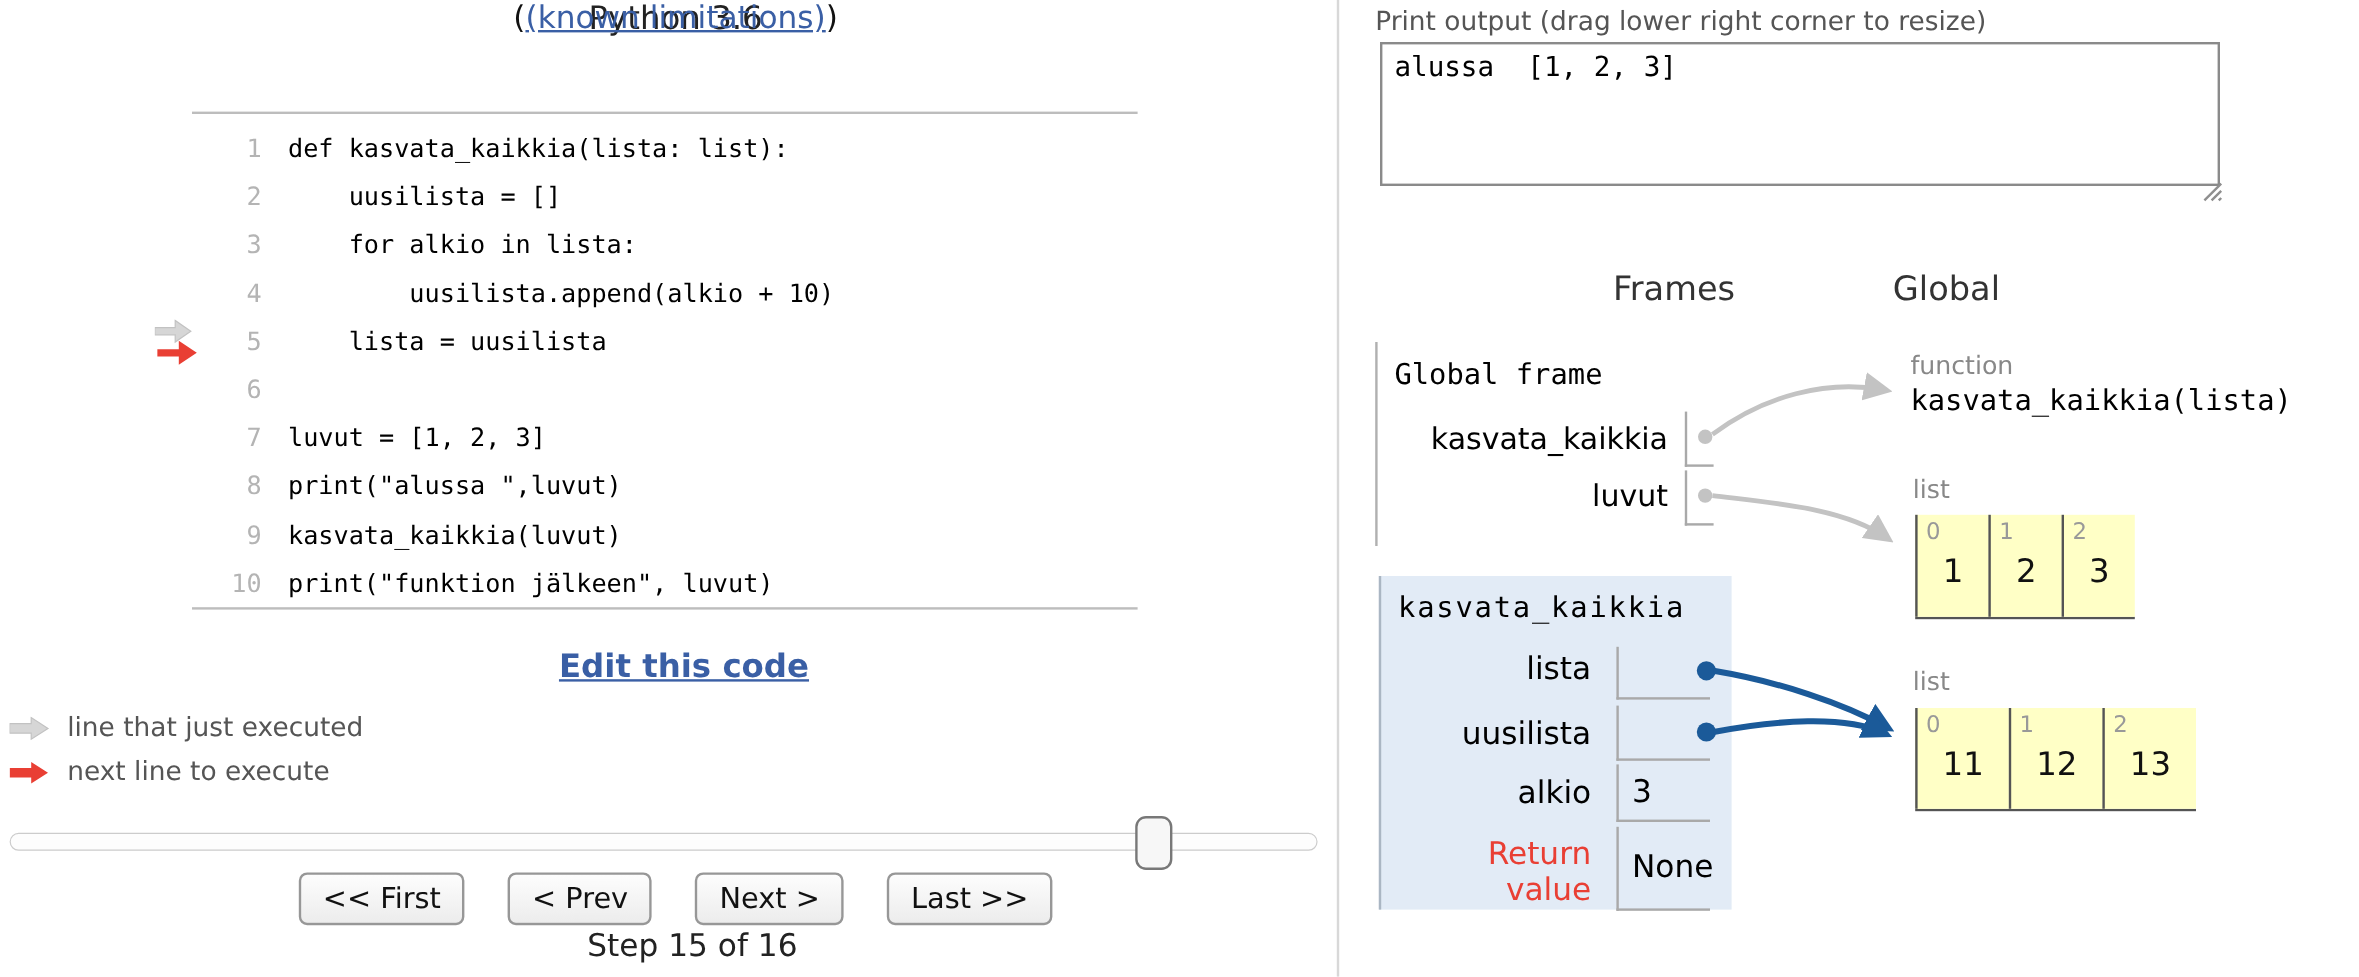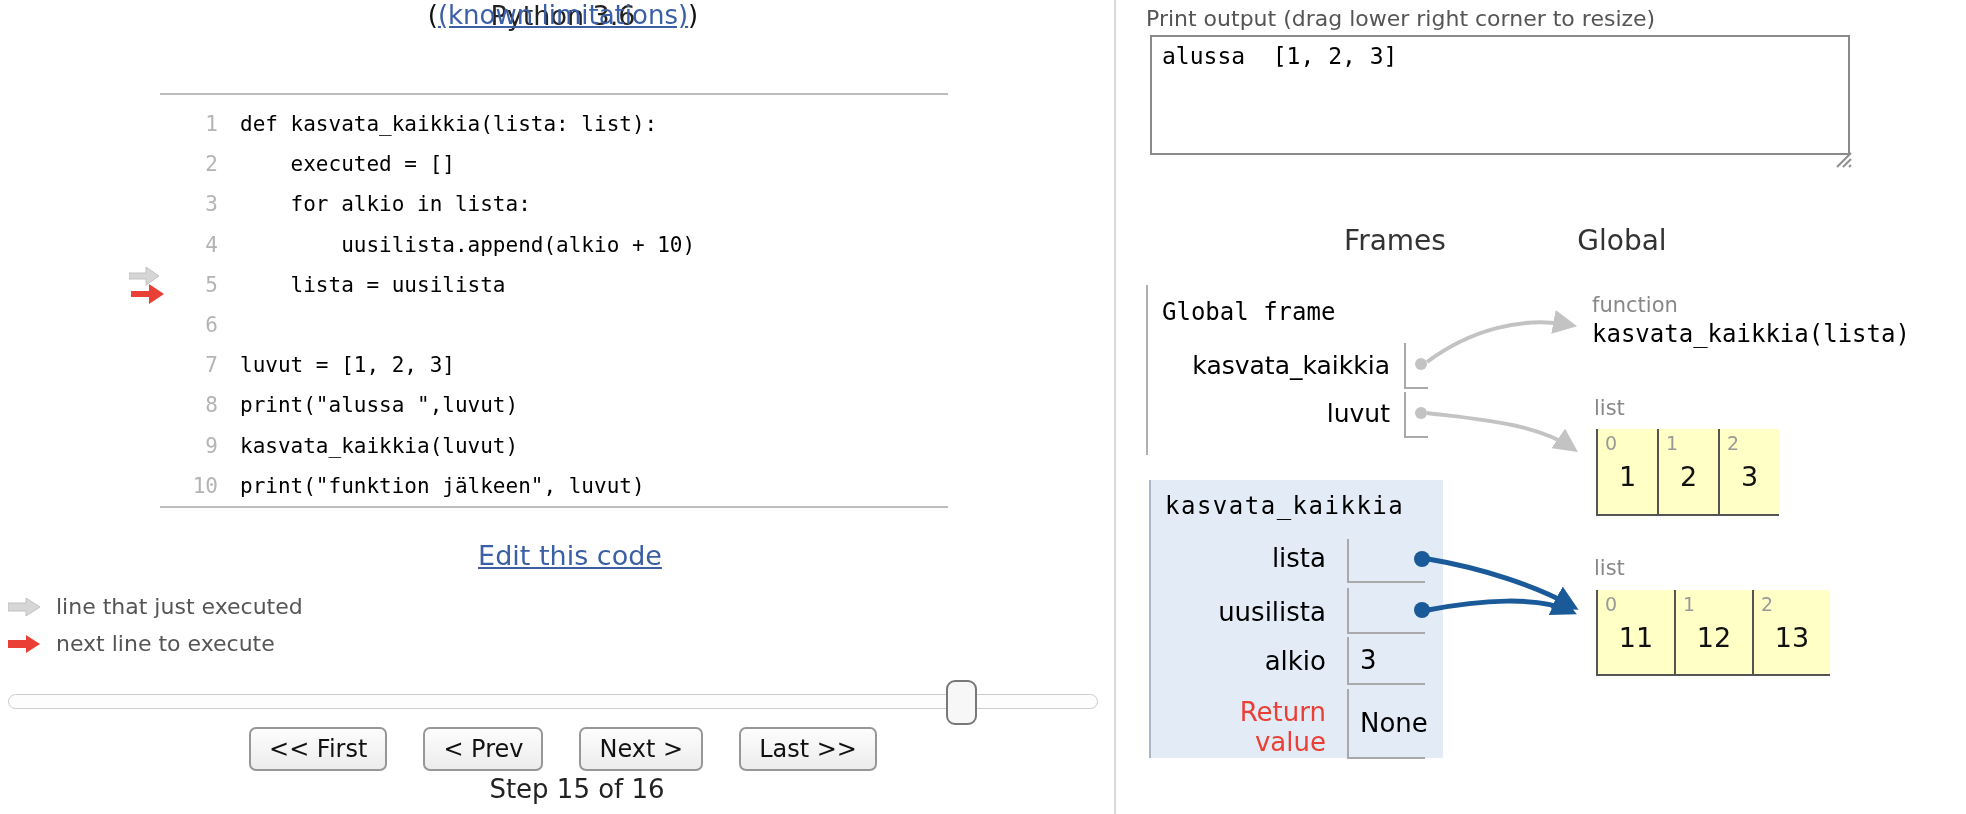--- a/index.html
+++ b/index.html
@@ -9,21 +9,21 @@
 
   
   .pyver{left:0;top:8;width:1126px;text-align:center;font-size:27px;color:#222;}
   .limits{left:0;top:42;width:1126px;text-align:center;font-size:26px;}
   .limits a, .editlink a{color:#3a5fa5;text-decoration:underline;cursor:pointer;}
   .rule{height:0;border-top:2px solid #bdbdbd;}
   .code{left:160px;top:104px;font-family:"DejaVu Sans Mono",monospace;font-size:21px;}
   .code-row{height:40.2px;display:flex;align-items:center;}
   .ln{width:58px;text-align:right;color:#b4b4b4;padding-right:22px;flex:none;}
   .ct{white-space:pre;color:#000;}
-  .editlink{left:0;top:540px;width:1140px;text-align:center;font-size:27px;}
+  .editlink{left:0;top:540px;width:1140px;text-align:center;font-size:27px;font-weight:bold;}
   .legend-row{display:flex;align-items:center;gap:10px;font-size:22px;color:#555;}
   .btnrow{left:0;top:727px;width:1126px;display:flex;justify-content:center;gap:36px;}
   .navbtn{font-family:"DejaVu Sans",sans-serif;font-size:24px;color:#111;
           background:linear-gradient(#fdfdfd,#ececec);border:2px solid #979797;
           border-radius:7px;padding:6px 18px;cursor:pointer;}
   .step{left:14px;top:774px;width:1126px;text-align:center;font-size:26px;color:#222;}
   .slider-track{left:8px;top:694px;width:1088px;height:13px;border:1px solid #ccc;
                 border-radius:8px;background:#fdfdfd;}
   .slider-handle{left:946px;top:680px;width:27px;height:41px;border:2px solid #787878;
                  border-radius:9px;background:#f7f7f7;cursor:pointer;}
@@ -70,21 +70,21 @@
 
   <div class="abs rule" style="left:160px;top:93px;width:788px;"></div>
 
   <div class="abs code">
     <div class="code-row">
         <span class="ln">1</span>
         <span class="ct">def kasvata_kaikkia(lista: list):</span>
       </div>
     <div class="code-row">
         <span class="ln">2</span>
-        <span class="ct">    executed = []</span>
+        <span class="ct">    uusilista = []</span>
       </div>
     <div class="code-row">
         <span class="ln">3</span>
         <span class="ct">    for alkio in lista:</span>
       </div>
     <div class="code-row">
         <span class="ln">4</span>
         <span class="ct">        uusilista.append(alkio + 10)</span>
       </div>
     <div class="code-row">

